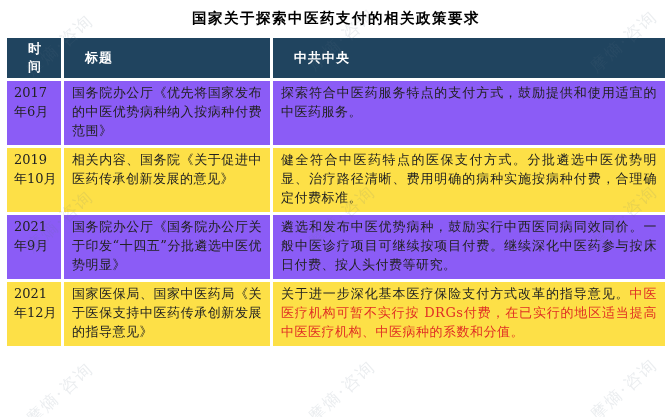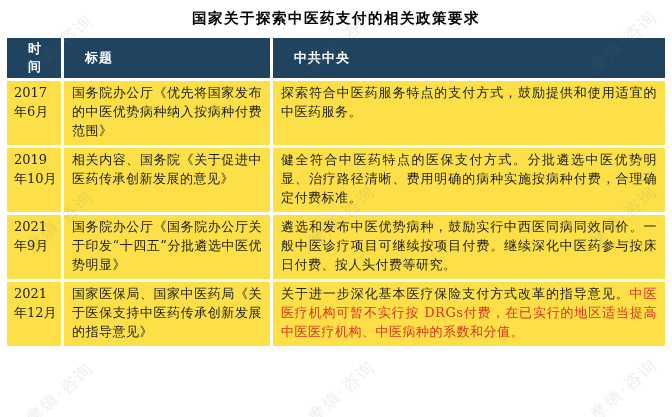--- a/index.html
+++ b/index.html
@@ -23,21 +23,21 @@
     background:#20445f; color:#ffffff;
     font-size:13px; font-weight:bold; text-align:left;
     padding:2px 21px; height:17px; letter-spacing:1px;
     vertical-align:middle;
   }
   td {
     font-size:13px; line-height:19px;
     padding:2px 8px 5px 8px; vertical-align:top;
     color:#222222; letter-spacing:0.5px; text-align:justify;
   }
-  tr.row-odd  td { background:#fde047; }
+  tr.row-odd  td { background:#8b5cf6; }
   tr.row-even td { background:#fde047; }
   td.time-cell { letter-spacing:0; padding-left:7px; padding-right:4px; }
   .red { color:#e02f24; }
   .watermark {
     position:absolute; transform:rotate(-42deg);
     color:#5f7386; opacity:0.12; font-size:17px;
     letter-spacing:2px; white-space:nowrap; pointer-events:none;
   }
 </style>
 </head>

